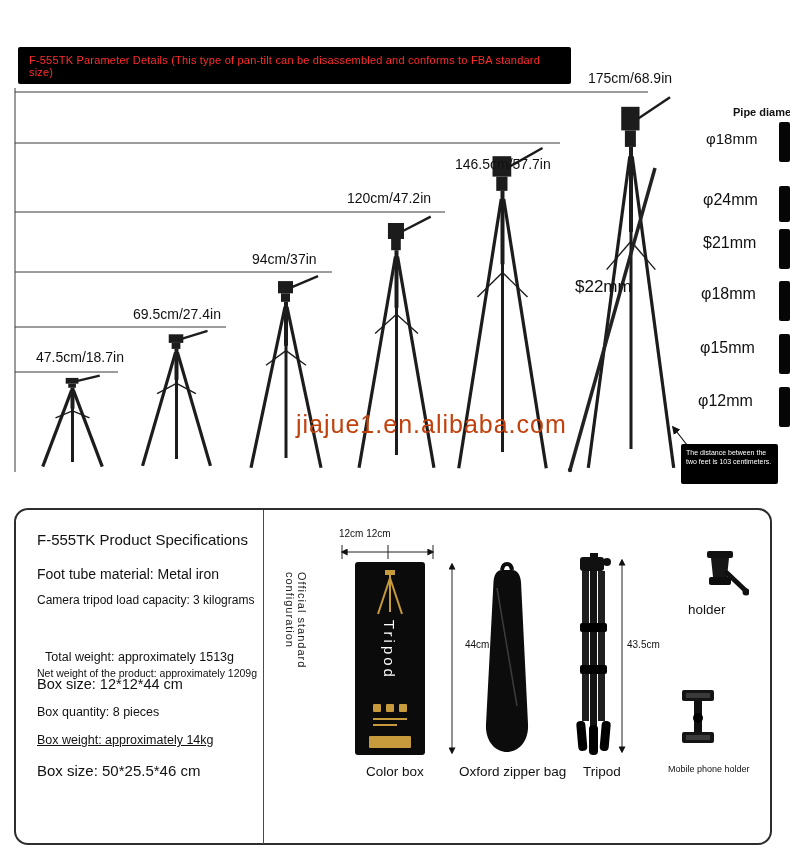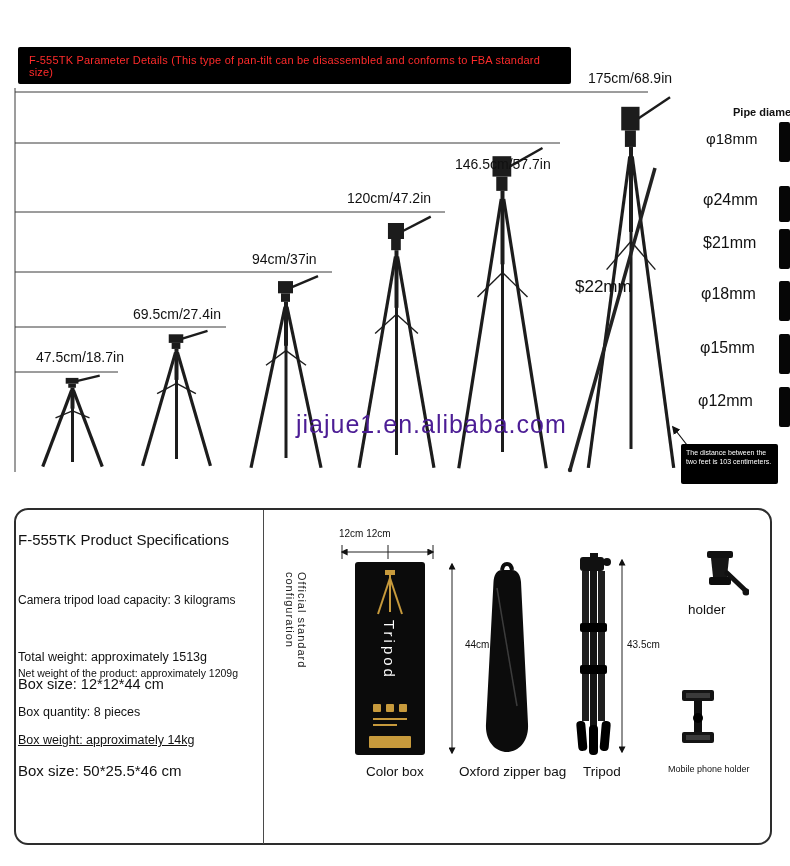--- a/index.html
+++ b/index.html
@@ -18,37 +18,37 @@
   .hl0{left:36px;top:349px;}  .hl1{left:133px;top:306px;} .hl2{left:252px;top:251px;}
   .hl3{left:347px;top:190px;} .hl4{left:455px;top:120px;margin-top:36px;} .hl5{left:588px;top:70px;}
 
   
   .pd-title{left:733px;top:106px;font-size:11px;font-weight:bold;}
   .pd{font-size:16px;}
   .pd0{left:706px;top:130px;font-size:15px;} .pd1{left:703px;top:191px;} .pd2{left:703px;top:234px;}
   .pd3{left:701px;top:285px;} .pd4{left:700px;top:339px;} .pd5{left:698px;top:392px;}
   .pd-mono{left:575px;top:277px;font-size:17px;}
 
-  .watermark{left:296px;top:410px;font-size:25px;color:#4c1d95;letter-spacing:1px;}
+  .watermark{left:296px;top:410px;font-size:25px;color:#c2410c;letter-spacing:1px;}
 
   .footnote{position:absolute;left:681px;top:444px;width:97px;height:40px;background:#000;
             color:#fff;font-size:7px;line-height:1.3;padding:4px 5px;box-sizing:border-box;border-radius:2px;}
 
   
   .panel{position:absolute;left:14px;top:508px;width:758px;height:337px;
          border:2px solid #2d2d2d;border-radius:14px;box-sizing:border-box;}
   .vdiv{position:absolute;left:263px;top:510px;width:1px;height:334px;background:#4a4a4a;}
   .side-label{position:absolute;left:284px;top:572px;height:150px;writing-mode:vertical-rl;
               font-size:11px;color:#222;letter-spacing:1px;}
 
   
-  .sp{position:absolute;left:18px;text-align:right;}
+  .sp{position:absolute;left:37px;text-align:right;}
   .sp-title{top:531px;font-size:15px;}
   .sp0{top:566px;font-size:14px;}   .sp1{top:594px;font-size:12px;}
-  .sp2{top:623px;font-size:10.5px;margin-top:44px;} .sp3{top:650px;font-size:12.5px;}
+  .sp2{top:623px;font-size:10.5px;margin-top:44px;} .sp3{top:650px;font-size:12.5px;margin-left:8px;}
   .sp4{top:676px;font-size:14.5px;} .sp5{top:705px;font-size:12.5px;}
   .sp6{top:733px;font-size:12.5px;text-decoration:underline;} .sp7{top:762px;font-size:15px;}
 
   
   .colorbox{position:absolute;left:355px;top:562px;width:70px;height:193px;background:#0b0b0b;border-radius:3px;}
   .box-title{position:absolute;left:26px;top:58px;writing-mode:vertical-rl;color:#fff;
              font-size:15px;letter-spacing:3px;}
   .gold-strip{position:absolute;left:14px;bottom:7px;width:42px;height:12px;background:#c79a3c;border-radius:1px;}
 
   
@@ -148,20 +148,21 @@
   <div class="lbl pd pd5">φ12mm</div>
   <div class="lbl pd-mono">$22mm</div>
 
   <div class="lbl watermark">jiajue1.en.alibaba.com</div>
 
   <div class="footnote">The distance between the two feet is 103 centimeters.</div>
 
   <div class="panel"></div>
 
   <div class="lbl sp sp-title">F-555TK Product Specifications</div>
+  <div class="lbl sp sp0">Foot tube material: Metal iron</div>
   <div class="lbl sp sp1">Camera tripod load capacity: 3 kilograms</div>
   <div class="lbl sp sp2">Net weight of the product: approximately 1209g</div>
   <div class="lbl sp sp3">Total weight: approximately 1513g</div>
   <div class="lbl sp sp4">Box size: 12*12*44 cm</div>
   <div class="lbl sp sp5">Box quantity: 8 pieces</div>
   <div class="lbl sp sp6">Box weight: approximately 14kg</div>
   <div class="lbl sp sp7">Box size: 50*25.5*46 cm</div>
 
   <div class="vdiv"></div>
   <div class="side-label">Official standard configuration</div>

